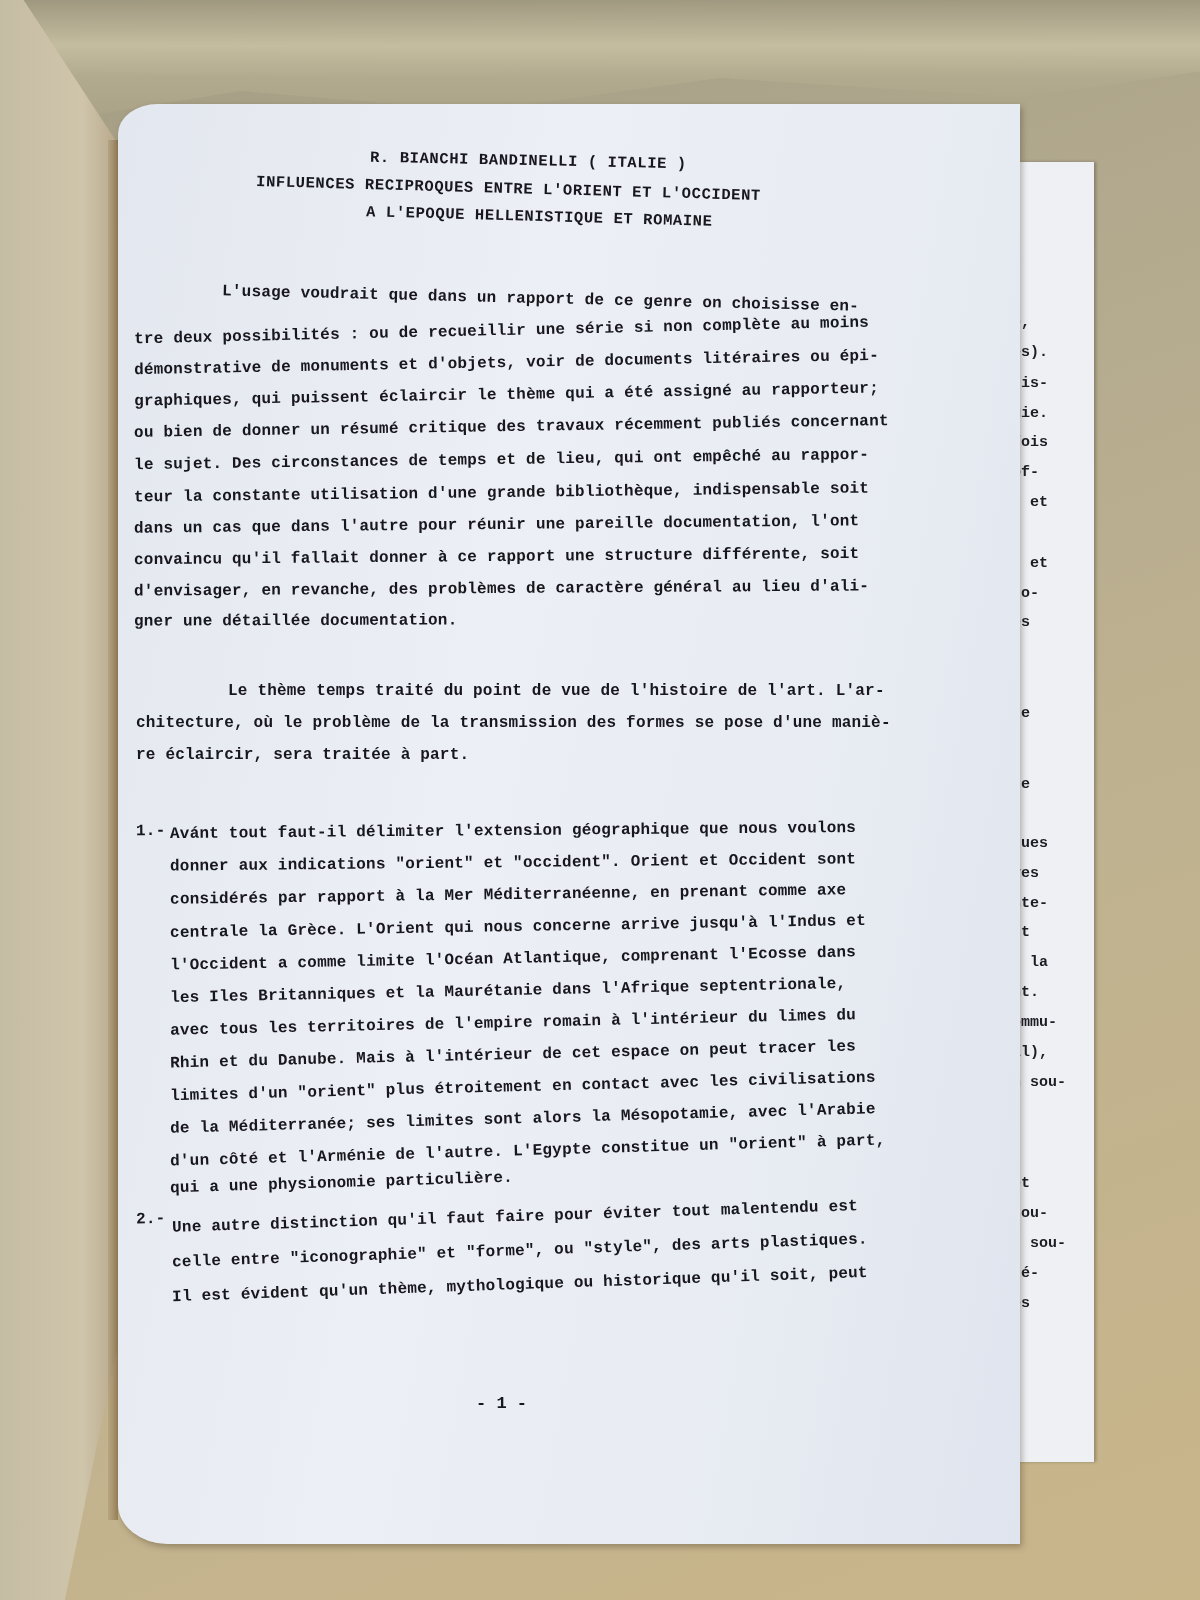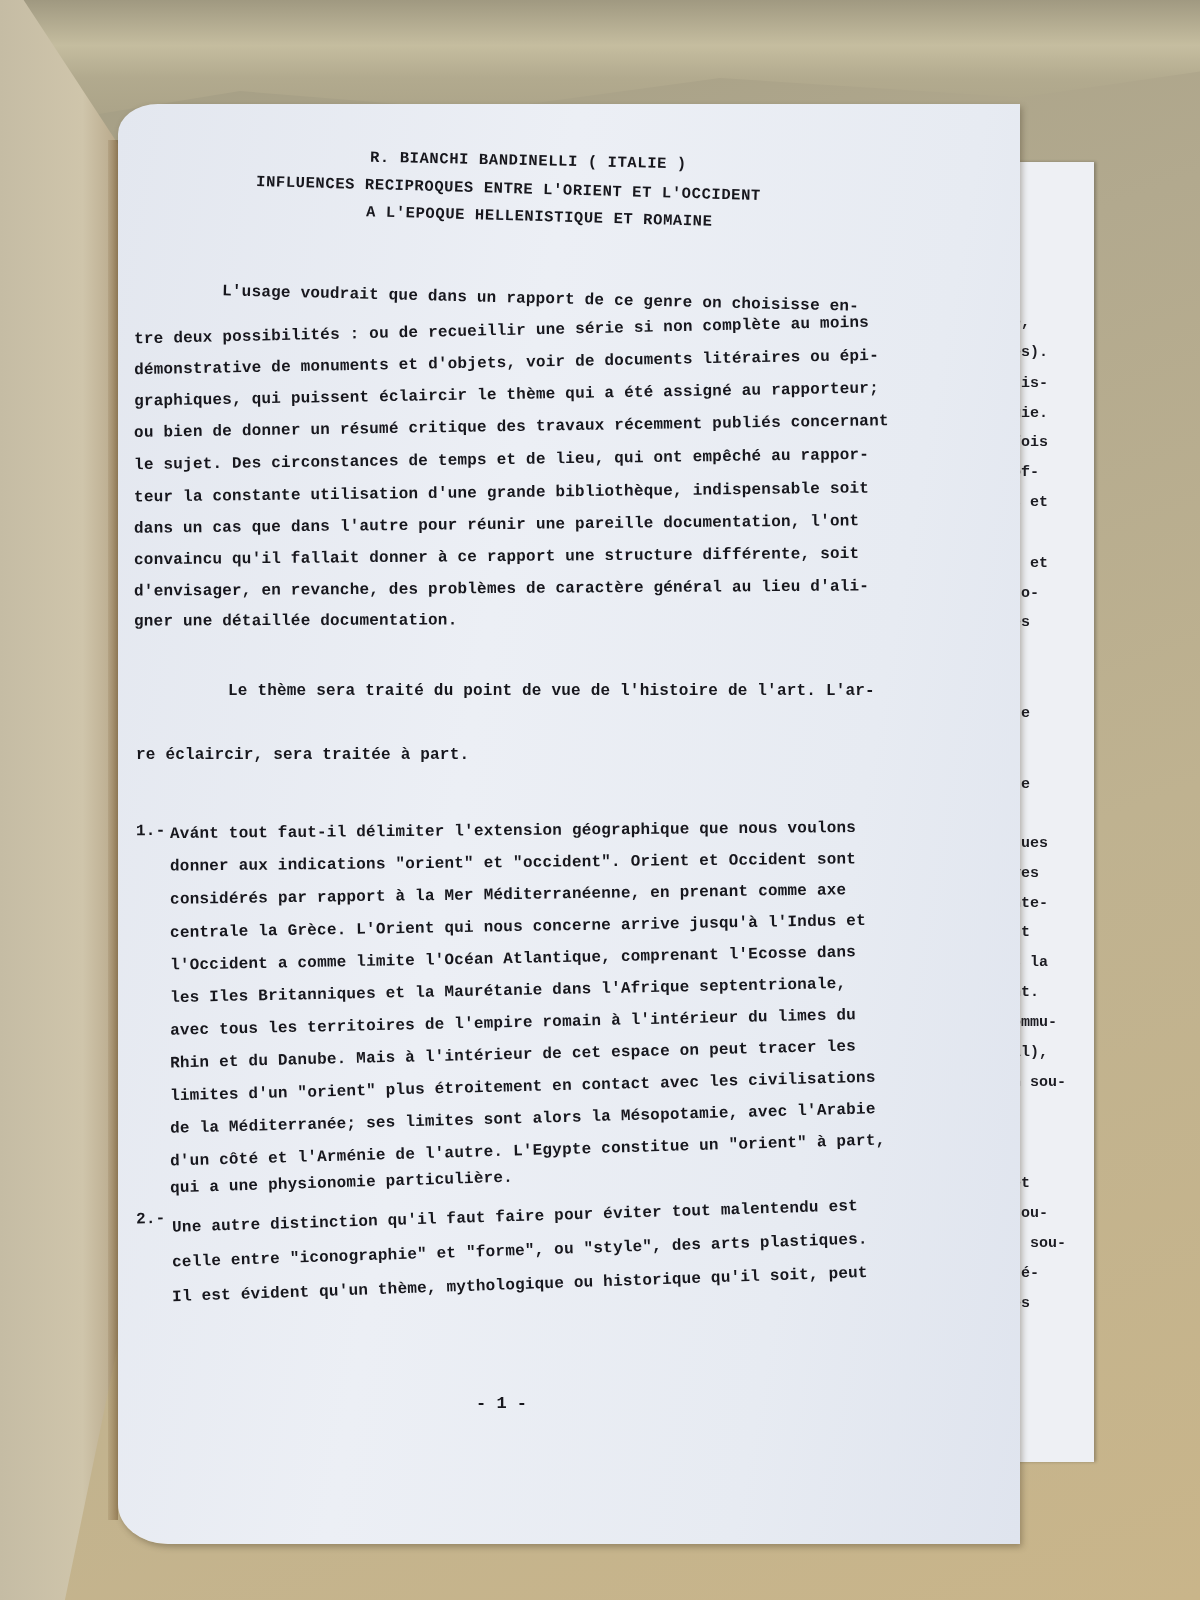--- a/index.html
+++ b/index.html
@@ -93,21 +93,22 @@
   <div class="doc-text body-line" style="left:16px; top:250px; transform:rotate(-1.1deg);">démonstrative de monuments et d'objets, voir de documents litéraires ou épi-</div>
   <div class="doc-text body-line" style="left:16px; top:282px; transform:rotate(-1deg);">graphiques, qui puissent éclaircir le thème qui a été assigné au rapporteur;</div>
   <div class="doc-text body-line" style="left:16px; top:314px; transform:rotate(-0.9deg);">ou bien de donner un résumé critique des travaux récemment publiés concernant</div>
   <div class="doc-text body-line" style="left:16px; top:347px; transform:rotate(-0.8deg);">le sujet. Des circonstances de temps et de lieu, qui ont empêché au rappor-</div>
   <div class="doc-text body-line" style="left:16px; top:380px; transform:rotate(-0.7deg);">teur la constante utilisation d'une grande bibliothèque, indispensable soit</div>
   <div class="doc-text body-line" style="left:16px; top:412px; transform:rotate(-0.6deg);">dans un cas que dans l'autre pour réunir une pareille documentation, l'ont</div>
   <div class="doc-text body-line" style="left:16px; top:444px; transform:rotate(-0.5deg);">convaincu qu'il fallait donner à ce rapport une structure différente, soit</div>
   <div class="doc-text body-line" style="left:16px; top:476px; transform:rotate(-0.4deg);">d'envisager, en revanche, des problèmes de caractère général au lieu d'ali-</div>
   <div class="doc-text body-line" style="left:16px; top:508px; transform:rotate(-0.2deg);">gner une détaillée documentation.</div>
 
-  <div class="doc-text body-line" style="left:110px; top:578px;">Le thème sera traité du point de vue de l'histoire de l'art. L'ar-</div>
+  <div class="doc-text body-line" style="left:110px; top:578px;">Le thème temps traité du point de vue de l'histoire de l'art. L'ar-</div>
+  <div class="doc-text body-line" style="left:18px; top:610px;">chitecture, où le problème de la transmission des formes se pose d'une maniè-</div>
   <div class="doc-text body-line" style="left:18px; top:642px;">re éclaircir, sera traitée à part.</div>
 
   <div class="doc-text body-line" style="left:18px; top:718px; transform:rotate(-0.5deg);">1.-</div>
   <div class="doc-text body-line" style="left:52px; top:718px; transform:rotate(-0.5deg);">Avánt tout faut-il délimiter l'extension géographique que nous voulons</div>
   <div class="doc-text body-line" style="left:52px; top:750px; transform:rotate(-0.6deg);">donner aux indications "orient" et "occident". Orient et Occident sont</div>
   <div class="doc-text body-line" style="left:52px; top:782px; transform:rotate(-0.8deg);">considérés par rapport à la Mer Méditerranéenne, en prenant comme axe</div>
   <div class="doc-text body-line" style="left:52px; top:814px; transform:rotate(-1deg);">centrale la Grèce. L'Orient qui nous concerne arrive jusqu'à l'Indus et</div>
   <div class="doc-text body-line" style="left:52px; top:846px; transform:rotate(-1.1deg);">l'Occident a comme limite l'Océan Atlantique, comprenant l'Ecosse dans</div>
   <div class="doc-text body-line" style="left:52px; top:878px; transform:rotate(-1.2deg);">les Iles Britanniques et la Maurétanie dans l'Afrique septentrionale,</div>
   <div class="doc-text body-line" style="left:52px; top:910px; transform:rotate(-1.3deg);">avec tous les territoires de l'empire romain  à l'intérieur du limes du</div>

